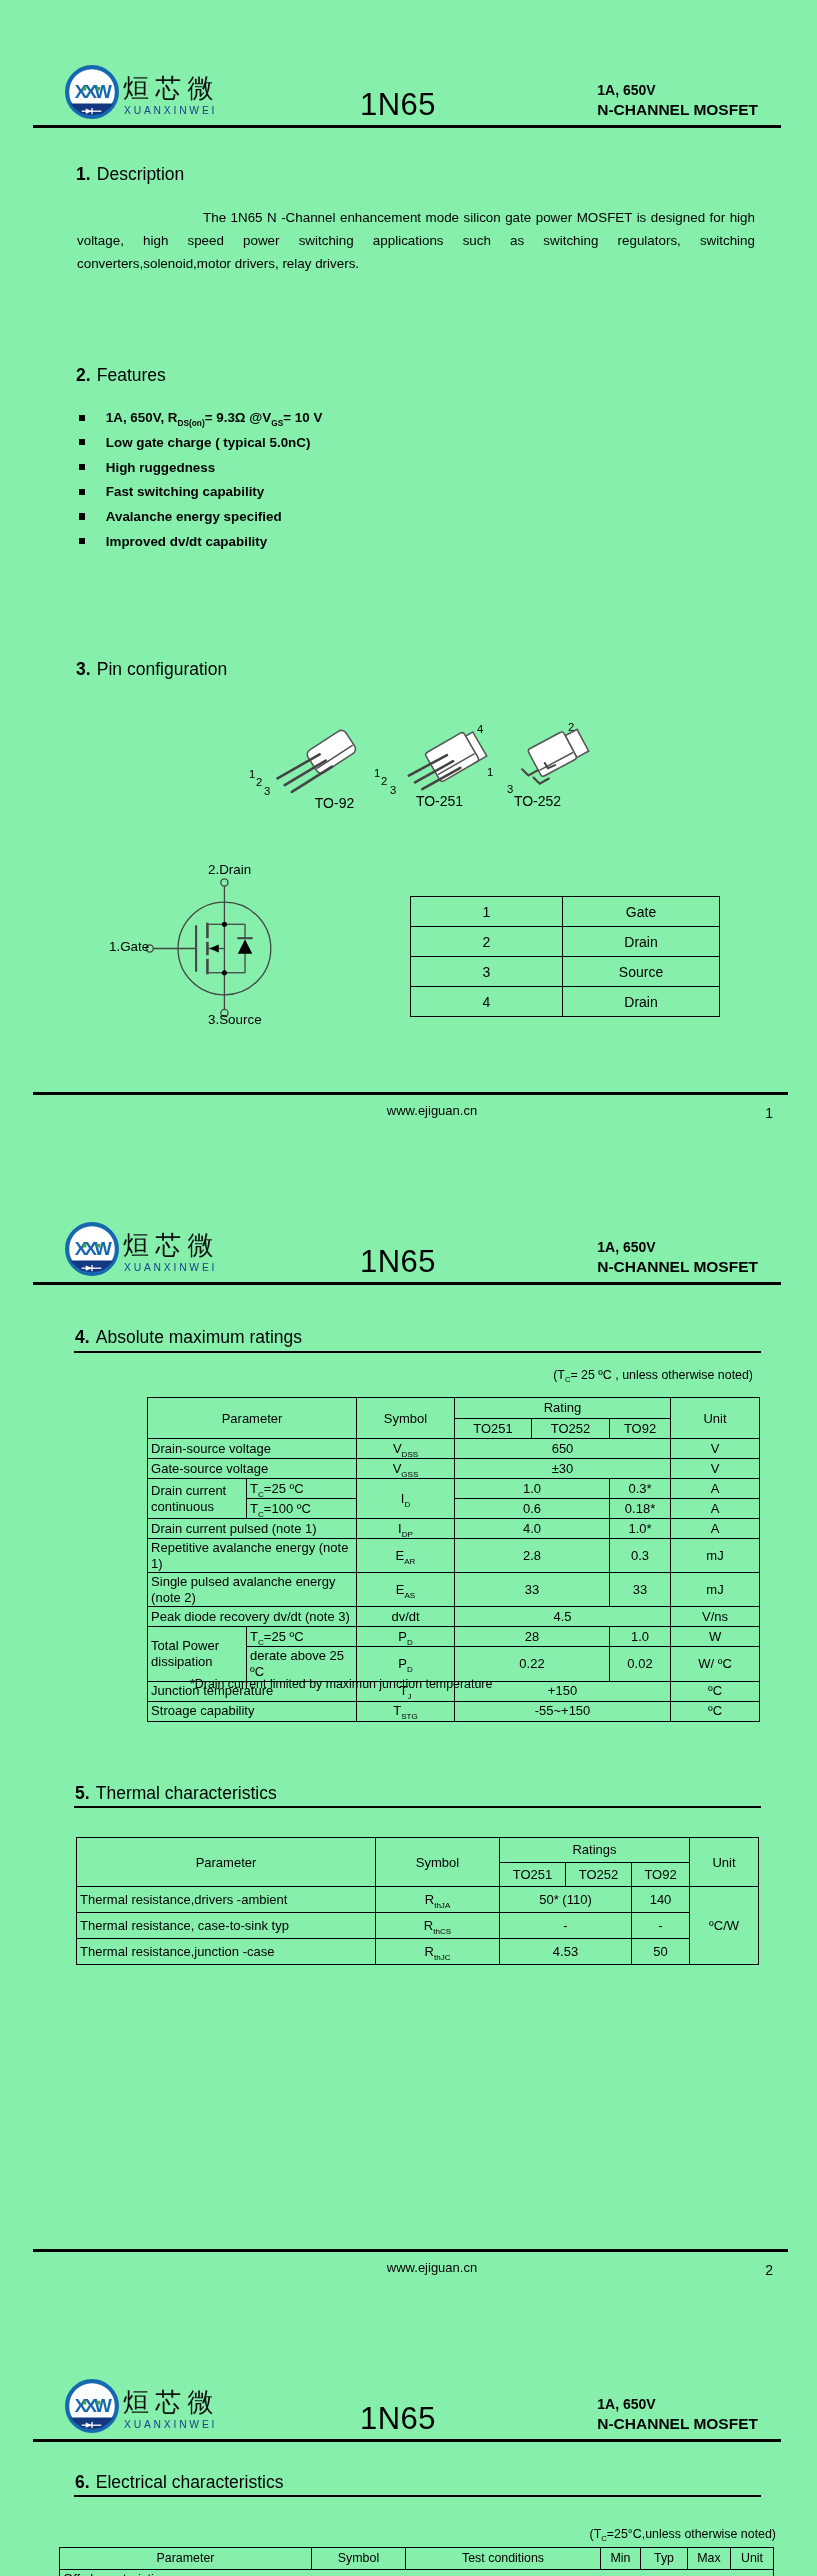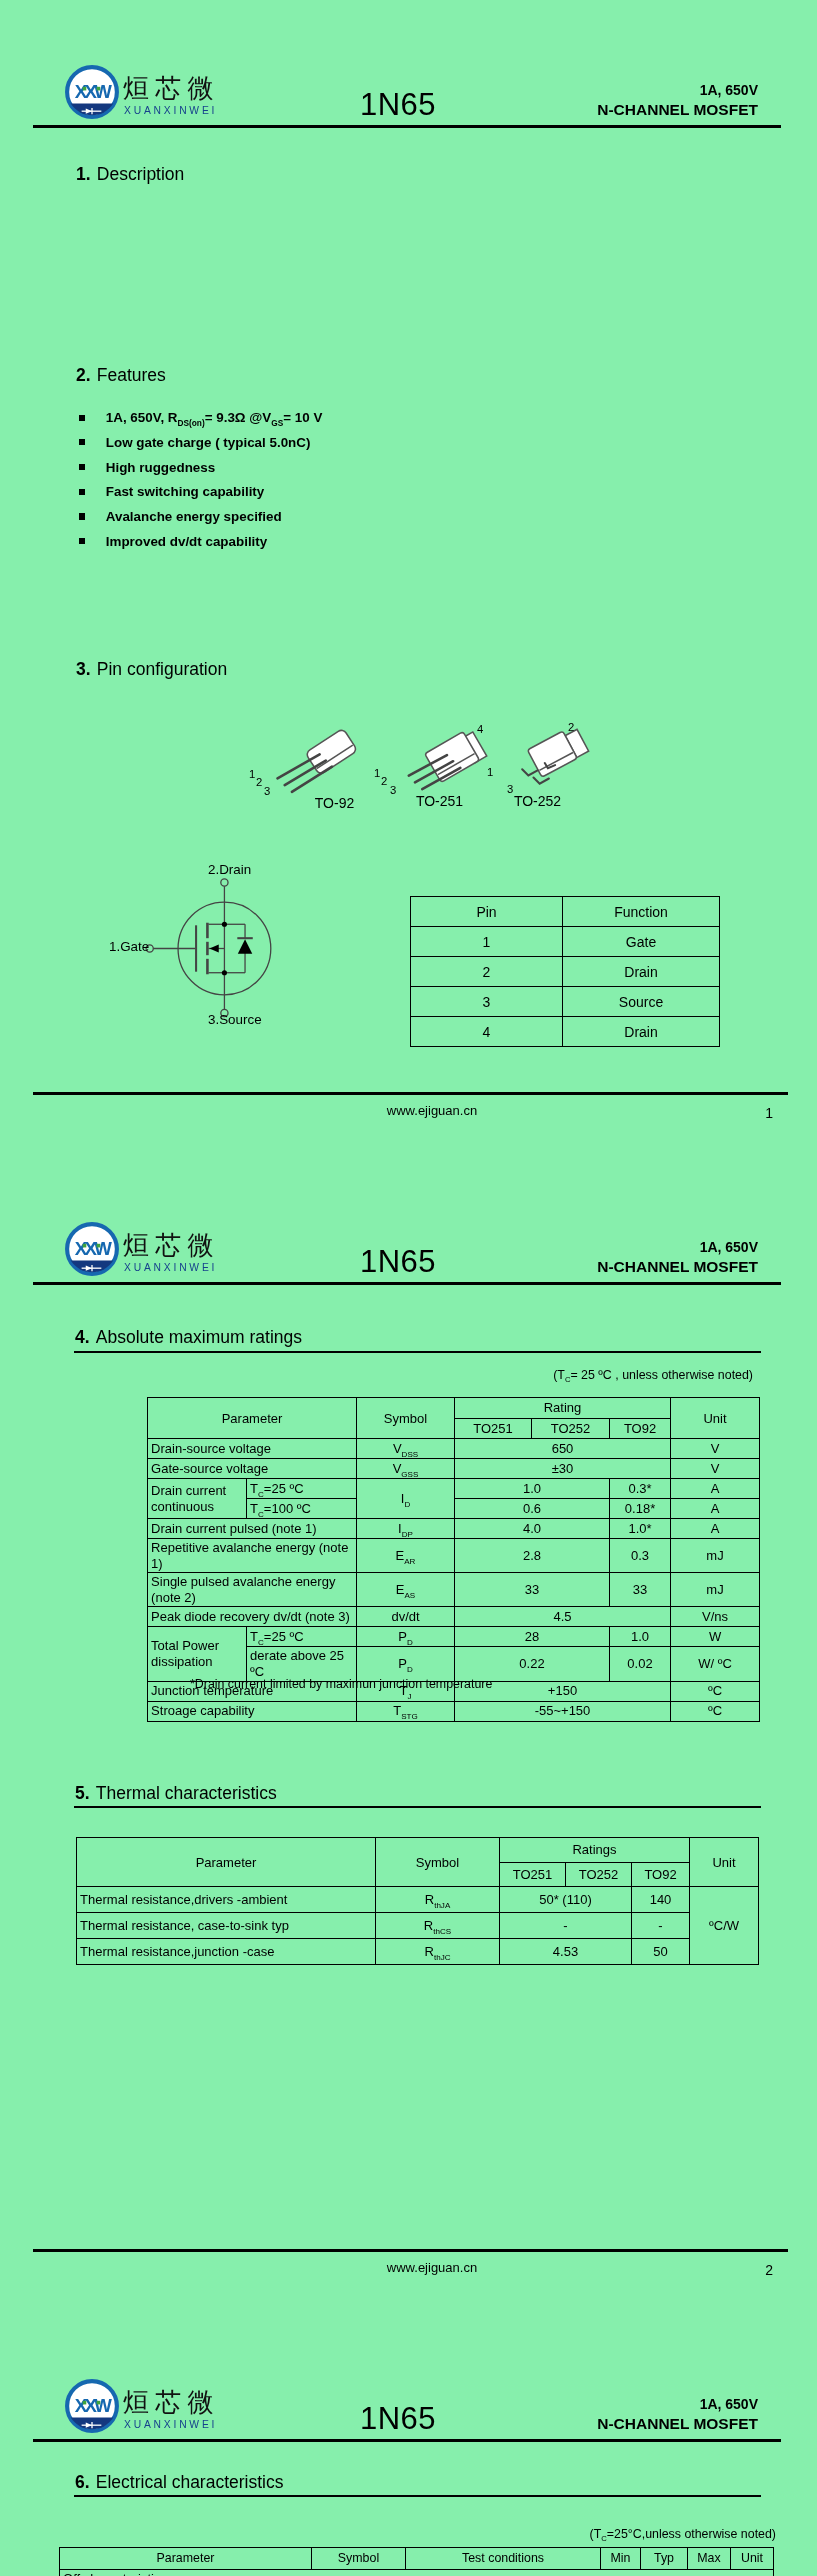--- a/index.html
+++ b/index.html
@@ -3,21 +3,21 @@
 <meta charset="utf-8">
 <style>
   html,body{margin:0;padding:0;background:#fff;}
   body{width:818px;font-family:"Liberation Sans","DejaVu Sans",sans-serif;color:#000;}
   .page{position:relative;width:818px;height:1157px;background:#86efac;overflow:hidden;}
   .abs{position:absolute;}
   
   .brand-cn{font-size:26px;letter-spacing:6.2px;color:#111;font-weight:400;white-space:nowrap;}
   .brand-en{font-size:10.3px;font-weight:normal;letter-spacing:2.8px;color:#16418c;white-space:nowrap;text-align:right;}
   .part-number{font-size:31px;letter-spacing:0.5px;text-align:center;}
-  .hdr-right{text-align:right;line-height:1.2;margin-left:14px;}
+  .hdr-right{line-height:1.2;margin-left:14px;}
   .hdr-right .l1{font-size:14px;font-weight:bold;}
   .hdr-right .l2{font-size:15.5px;font-weight:bold;margin-top:2.1px;}
   .rule{background:#000;}
   
   .sec-head{font-size:17.5px;white-space:nowrap;}
   .sec-head .num{font-weight:bold;}
   .sec-head .ht{margin-left:6.2px;}
   .para{font-size:13.4px;line-height:23px;text-align:justify;text-indent:126px;margin:0;}
   .feat-item{display:flex;align-items:center;margin-bottom:11.3px;font-size:13.4px;height:13.4px;font-weight:bold;}
   .sq{width:6.2px;height:6.2px;background:#000;margin-right:20.6px;flex:none;}
@@ -72,20 +72,21 @@
   <div class="abs part-number" style="left:0;top:87px;width:796px">1N65</div>
   <div class="abs hdr-right" style="right:60px;top:82px">
     <div class="l1">1A, 650V</div>
     <div class="l2">N-CHANNEL MOSFET</div>
   </div>
   <div class="abs rule" style="left:33px;top:125px;width:748px;height:3.1px"></div>
 
   <div class="abs sec-head" style="left:76px;top:164px">
     <span class="num">1.</span><span class="ht">Description</span>
   </div>
+  <p class="abs para" style="left:77px;top:206px;width:678px">The 1N65 N -Channel enhancement mode silicon gate power MOSFET is designed for high voltage, high speed power switching applications such as switching regulators, switching converters,solenoid,motor drivers, relay drivers.</p>
 
   <div class="abs sec-head" style="left:76px;top:365px">
     <span class="num">2.</span><span class="ht">Features</span>
   </div>
   <div class="abs" style="left:79px;top:411px;width:567px">
     <div class="feat-item">
         <span class="sq"></span>
         <span>1A, 650V, R<sub>DS(on)</sub>= 9.3Ω @V<sub>GS</sub>= 10 V</span>
       </div>
     <div class="feat-item">
@@ -206,24 +207,20 @@
   <span class="abs sym-label" style="left:208px;top:862px">2.Drain</span>
   <span class="abs sym-label" style="left:109px;top:939px">1.Gate</span>
   <span class="abs sym-label" style="left:208px;top:1012px">3.Source</span>
 
   <table class="dt pin-t abs" style="left:410px;top:896px">
     <colgroup>
         <col style="width:152px">
         <col style="width:157px">
       </colgroup>
     <tbody>
-        <tr>
-      <th>Pin</th>
-      <th>Function</th>
-    </tr>
     <tr>
           <td>1</td>
           <td>Gate</td>
         </tr>
     <tr>
           <td>2</td>
           <td>Drain</td>
         </tr>
     <tr>
           <td>3</td>

